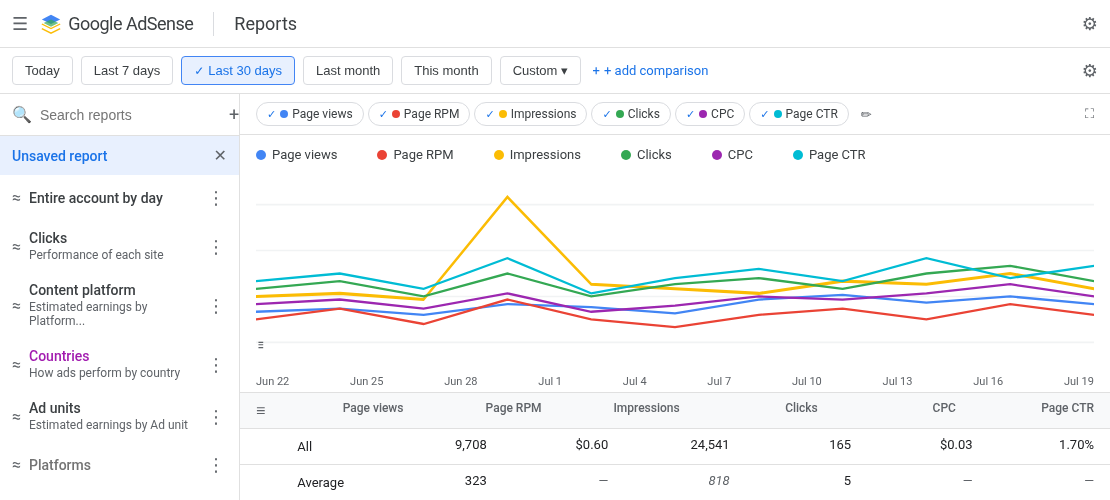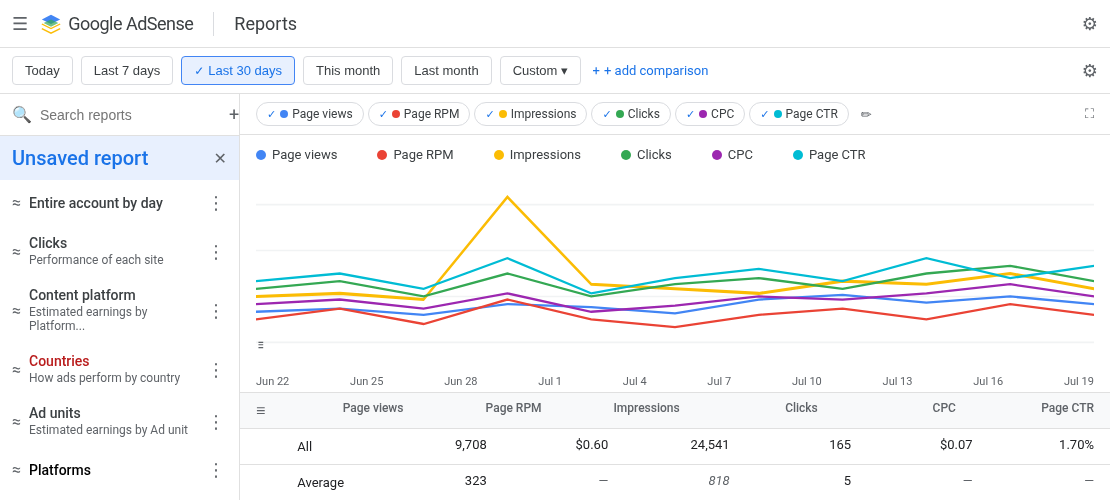--- a/index.html
+++ b/index.html
@@ -33,21 +33,21 @@
     .sidebar-add-icon { color: #5f6368; margin-left: auto; cursor: pointer; font-size: 18px; }
 
     .sidebar-item { display: flex; align-items: center; padding: 10px 12px; cursor: pointer; border-radius: 0; position: relative; }
     .sidebar-item.active { background: #e8f0fe; }
     .sidebar-item-content { flex: 1; }
     .sidebar-item-title { font-size: 14px; color: #1a73e8; font-weight: 500; }
     .sidebar-item-subtitle { font-size: 12px; color: #5f6368; margin-top: 2px; }
     .sidebar-item-icon { color: #5f6368; font-size: 16px; margin-right: 8px; }
     .sidebar-item-more { color: #5f6368; font-size: 18px; cursor: pointer; padding: 2px; }
     .sidebar-item-close { color: #5f6368; font-size: 16px; cursor: pointer; }
-    .sidebar-item-label-active { font-size: 20px; color: #1a73e8; font-weight: 500; }
+    .sidebar-item-label-active { font-size: 14px; color: #1a73e8; font-weight: 500; }
 
     
     .content { flex: 1; display: flex; flex-direction: column; overflow: hidden; }
 
     
     .chart-filters { display: flex; align-items: center; padding: 8px 16px; border-bottom: 1px solid #e0e0e0; gap: 4px; flex-shrink: 0; }
     .chip { display: flex; align-items: center; gap: 4px; padding: 4px 10px; border-radius: 16px; border: 1px solid #dadce0; font-size: 12px; cursor: pointer; color: #3c4043; }
     .chip-dot { width: 8px; height: 8px; border-radius: 50%; flex-shrink: 0; }
     .edit-icon { color: #5f6368; margin-left: auto; cursor: pointer; }
     .chart-expand-icon { color: #5f6368; cursor: pointer; margin-left: 8px; }
@@ -97,22 +97,22 @@
   </div>
   <div class="header-divider"></div>
   <span class="header-title">Reports</span>
   <span class="settings-icon" style="margin-left:auto;">⚙</span>
 </div>
 
 <div class="filter-bar">
   <button class="filter-btn">Today</button>
   <button class="filter-btn">Last 7 days</button>
   <button class="filter-btn active"><span class="check">✓</span> Last 30 days</button>
+  <button class="filter-btn">Last month</button>
   <button class="filter-btn">This month</button>
-  <button class="filter-btn">Last month</button>
   <button class="filter-btn">Custom ▾</button>
   <span class="add-comparison">
     <span>+</span>
     <span>+ add comparison</span>
   </span>
   <span class="settings-icon">⚙</span>
 </div>
 
 <div class="main">
 
@@ -152,39 +152,39 @@
       <div class="sidebar-item-content">
         <div class="sidebar-item-title" style="color:#3c4043;">Content platform</div>
         <div class="sidebar-item-subtitle">Estimated earnings by Platform...</div>
       </div>
       <span class="sidebar-item-more">⋮</span>
     </div>
 
     <div class="sidebar-item">
       <span class="sidebar-item-icon">≈</span>
       <div class="sidebar-item-content">
-        <div class="sidebar-item-title" style="color:#b91c1c;">Countries</div>
+        <div class="sidebar-item-title" style="color:#a21caf;">Countries</div>
         <div class="sidebar-item-subtitle">How ads perform by country</div>
       </div>
       <span class="sidebar-item-more">⋮</span>
     </div>
 
     <div class="sidebar-item">
       <span class="sidebar-item-icon">≈</span>
       <div class="sidebar-item-content">
         <div class="sidebar-item-title" style="color:#3c4043;">Ad units</div>
         <div class="sidebar-item-subtitle">Estimated earnings by Ad unit</div>
       </div>
       <span class="sidebar-item-more">⋮</span>
     </div>
 
     <div class="sidebar-item">
       <span class="sidebar-item-icon">≈</span>
       <div class="sidebar-item-content">
-        <div class="sidebar-item-title" style="color:#000000;">Platforms</div>
+        <div class="sidebar-item-title" style="color:#737373;">Platforms</div>
       </div>
       <span class="sidebar-item-more">⋮</span>
     </div>
   </div>
 
   <div class="content">
 
     <div class="chart-filters">
       <div class="chip">
         <span style="color:#1a73e8;font-size:11px;">✓</span>
@@ -296,21 +296,21 @@
         <div class="col-pagectr">Page CTR</div>
       </div>
 
       <div class="table-row">
         <span class="table-list-icon" style="visibility:hidden;">≡</span>
         <div class="col-date bold" style="width:100px;">All</div>
         <div class="col-pageviews bold">9,708</div>
         <div class="col-pagerpm bold">$0.60</div>
         <div class="col-impressions bold">24,541</div>
         <div class="col-clicks bold">165</div>
-        <div class="col-cpc bold">$0.07</div>
+        <div class="col-cpc bold">$0.03</div>
         <div class="col-pagectr bold">1.70%</div>
       </div>
 
       <div class="table-row">
         <span class="table-list-icon" style="visibility:hidden;">≡</span>
         <div class="col-date" style="width:100px;text-align:center;">Average</div>
         <div class="col-pageviews">323</div>
         <div class="col-pagerpm italic">—</div>
         <div class="col-impressions italic">818</div>
         <div class="col-clicks">5</div>

